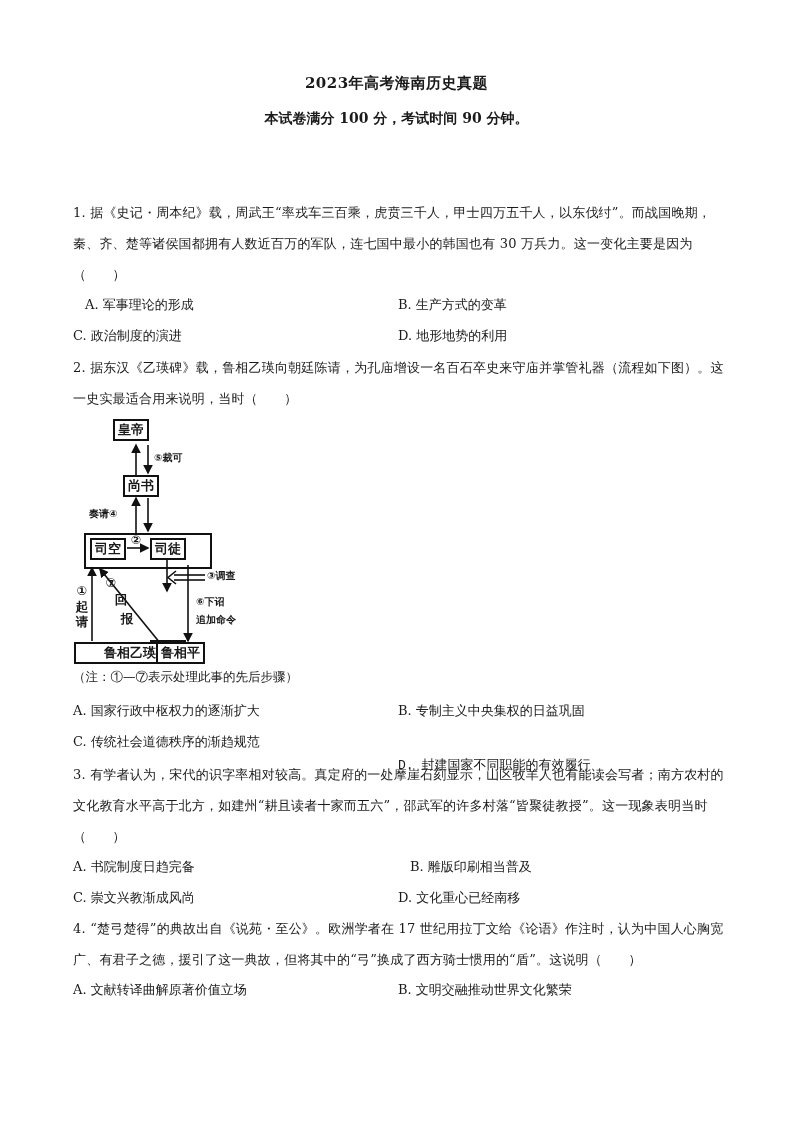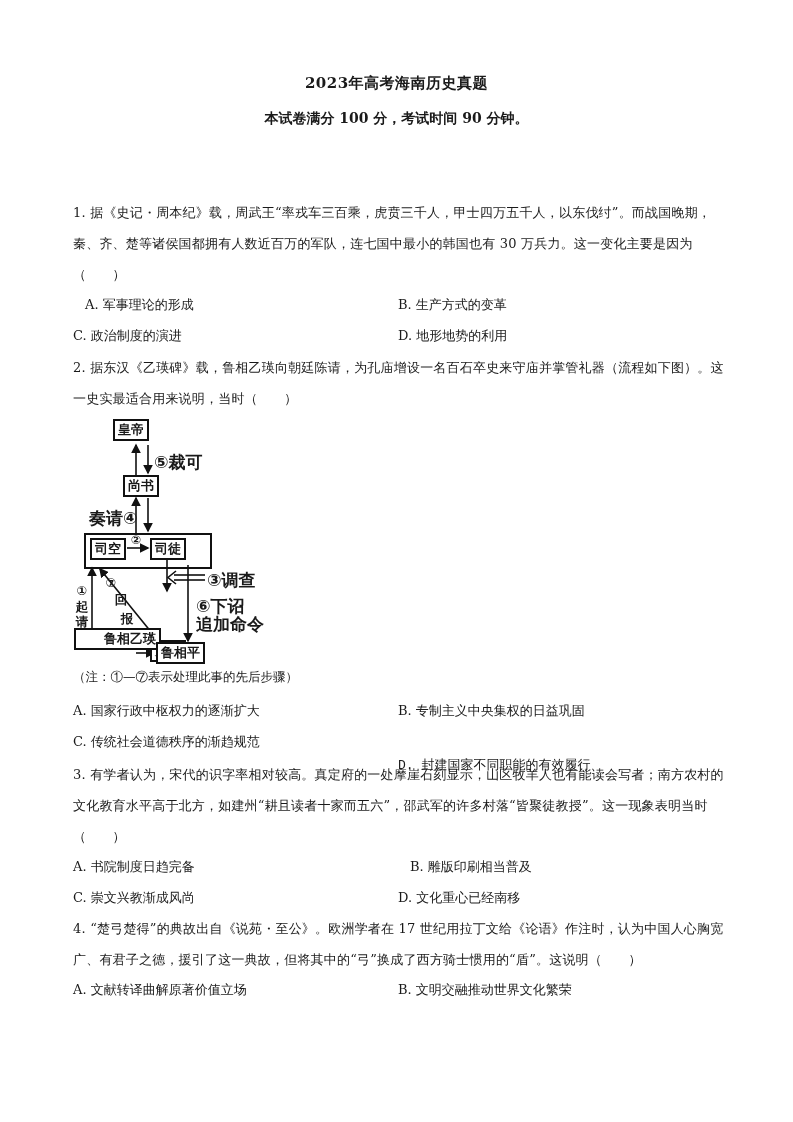--- a/index.html
+++ b/index.html
@@ -29,21 +29,21 @@
   .opt { position: absolute; white-space: nowrap; }
   .opt.col2 { left: 325px; }
   .note { position: absolute; left: 73px; top: 669px; font-size: 12.5px; }
 
   
   .diagram { position: absolute; left: 70px; top: 415px; width: 200px; height: 250px;
     font-family: "DejaVu Sans", "Liberation Sans", sans-serif; font-weight: bold; font-size: 13px; }
   .box { position: absolute; border: 2px solid #111; background: #fff; text-align: center;
     line-height: 18px; height: 18px; padding: 0 3px; white-space: nowrap; }
   .bigbox { position: absolute; border: 2px solid #111; }
-  .lbl { position: absolute; white-space: nowrap; font-size: 17px; }
+  .lbl { position: absolute; white-space: nowrap; font-size: 10px; }
   .vlbl { position: absolute; width: 14px; font-size: 12.5px; line-height: 15px; text-align: center; }
   svg.arrows { position: absolute; left: 0; top: 0; }
 
   .footer {
     position: absolute; top: 1073px; left: 0; width: 793px; text-align: center;
     font-family: "DejaVu Sans", "Liberation Sans", sans-serif; font-size: 14.5px; color: #555;
   }
 </style>
 </head>
 <body>
@@ -116,21 +116,21 @@
     <div class="lbl" style="left:126px;top:180px;">⑥下诏</div>
     <div class="lbl" style="left:126px;top:198px;">追加命令</div>
 
     <div class="vlbl" style="left:5px;top:168px;">①</div>
     <div class="vlbl" style="left:5px;top:184px;width:14px;word-break:break-all;">起请</div>
 
     <div class="vlbl" style="left:34px;top:160px;">⑦</div>
     <div class="vlbl" style="left:44px;top:177px;">回</div>
     <div class="vlbl" style="left:50px;top:196px;">报</div>
 
-    <div class="box" style="left:4px;top:213px;padding-left:28px;">鲁相乙瑛</div>
+    <div class="box" style="left:4px;top:227px;padding-left:28px;">鲁相乙瑛</div>
     <div class="box" style="left:86px;top:227px;">鲁相平</div>
   </div>
 
   <div class="note">（注：①—⑦表示处理此事的先后步骤）</div>
   <div class="opts">
     <div class="opt" style="top:702px;left:0;">A. 国家行政中枢权力的逐渐扩大</div>
     <div class="opt col2" style="top:702px;">B. 专制主义中央集权的日益巩固</div>
     <div class="opt" style="top:733px;left:0;">C. 传统社会道德秩序的渐趋规范</div>
     <div class="opt col2" style="top:756px;font-family:Liberation Mono, monospace;">D. 封建国家不同职能的有效履行</div>
   </div>

